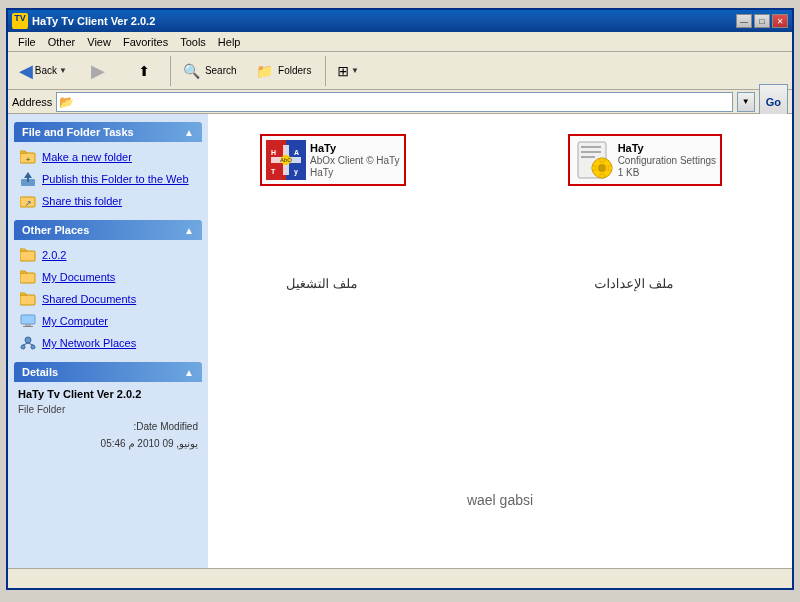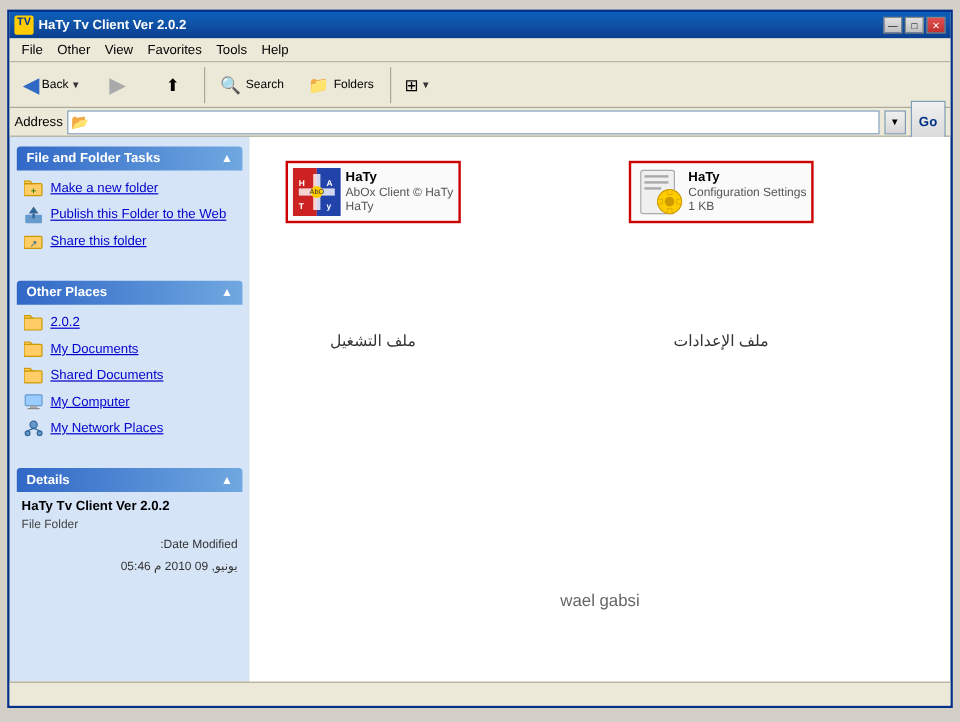--- a/index.html
+++ b/index.html
@@ -216,21 +216,21 @@
 
     
     .sidebar {
       width: 200px;
       background: #d6e4f7;
       flex-shrink: 0;
       overflow-y: auto;
       padding: 8px 6px;
       display: flex;
       flex-direction: column;
-      gap: 18px;
+      gap: 4px;
     }
 
     .sidebar-section {
       background: #d6e4f7;
       border-radius: 4px;
     }
     .sidebar-section-header {
       background: linear-gradient(to right, #3168c7, #6fa8e0);
       color: white;
       padding: 4px 8px;
@@ -281,20 +281,21 @@
       position: relative;
     }
     .file-item-inner {
       display: flex;
       flex-direction: row;
       align-items: center;
       gap: 4px;
       border: 2px solid #cc0000;
       padding: 4px;
       background: #fafafa;
+      margin-left: 22px;
     }
     .file-icon {
       width: 40px;
       height: 40px;
       flex-shrink: 0;
       display: flex;
       align-items: center;
       justify-content: center;
     }
     .file-info {

